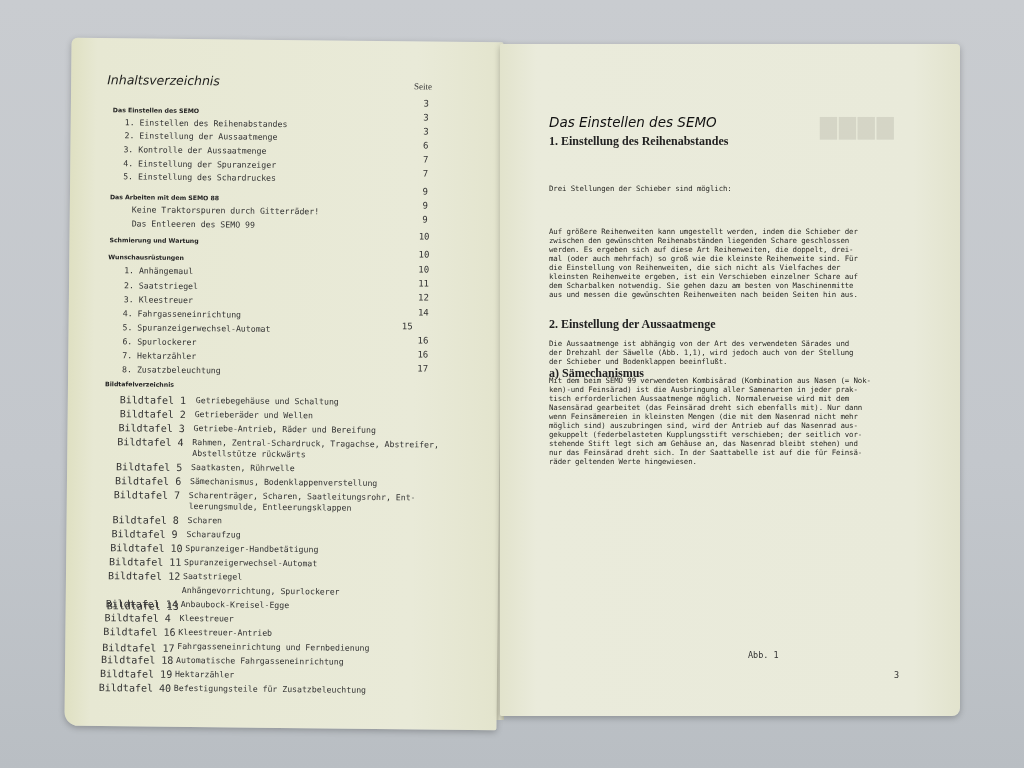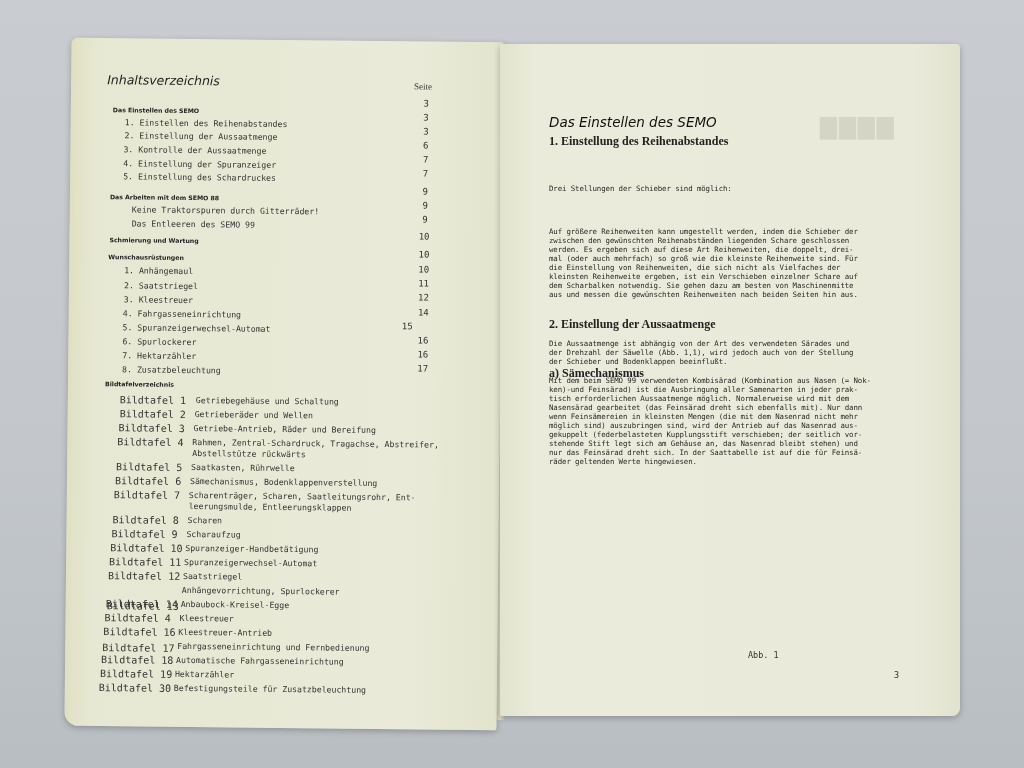--- a/index.html
+++ b/index.html
@@ -203,21 +203,21 @@
 
   <div class="abs bt-label" style="left:37px;top:604px">Bildtafel 17</div>
   <div class="abs bt-text" style="left:112px;top:602px">Fahrgasseneinrichtung und Fernbedienung</div>
 
   <div class="abs bt-label" style="left:36px;top:616px">Bildtafel 18</div>
   <div class="abs bt-text" style="left:111px;top:616px">Automatische Fahrgasseneinrichtung</div>
 
   <div class="abs bt-label" style="left:35px;top:630px">Bildtafel 19</div>
   <div class="abs bt-text" style="left:110px;top:630px">Hektarzähler</div>
 
-  <div class="abs bt-label" style="left:34px;top:644px">Bildtafel 30</div>
+  <div class="abs bt-label" style="left:34px;top:644px">Bildtafel 40</div>
   <div class="abs bt-text" style="left:109px;top:644px">Befestigungsteile für Zusatzbeleuchtung</div>
 </div>
 
 <div class="page page-right">
   <div class="bleed" style="left:320px;top:70px">▇▇▇▇</div>
 
   <div class="abs r-title">Das Einstellen des SEMO</div>
 
   <div class="abs r-sub" style="left:49px;top:90px">1. Einstellung des Reihenabstandes</div>
   <div class="abs r-para" style="left:49px;top:140px">Drei Stellungen der Schieber sind möglich:</div>

